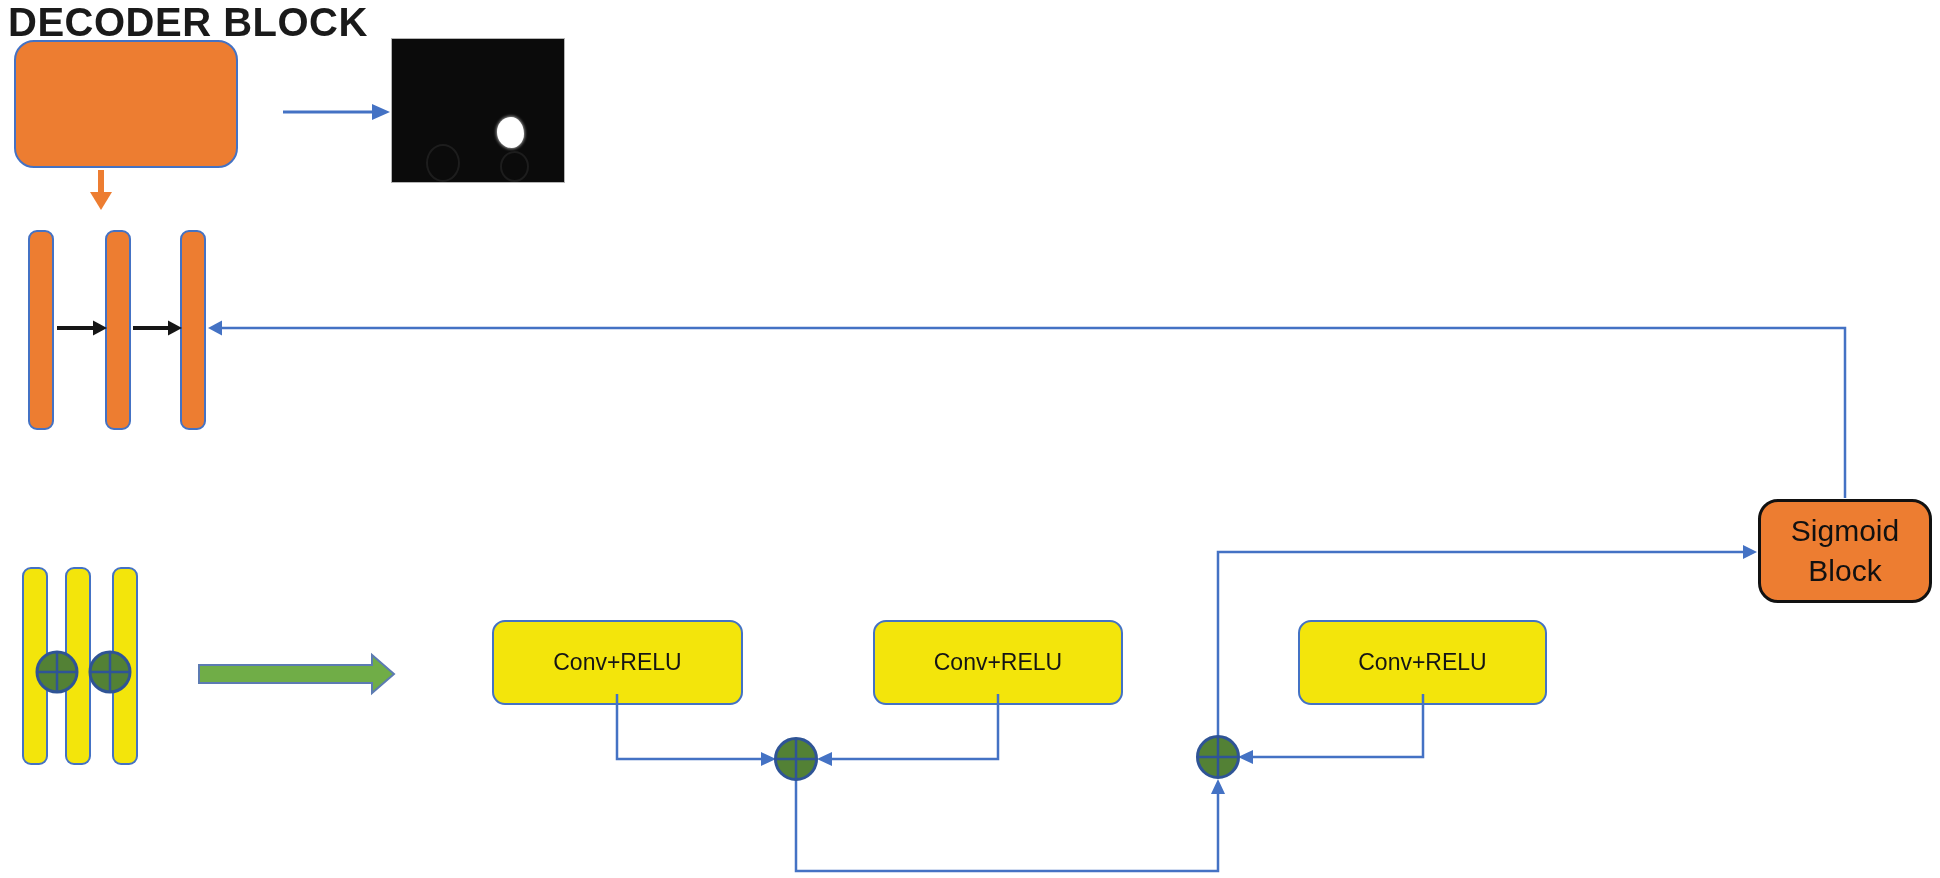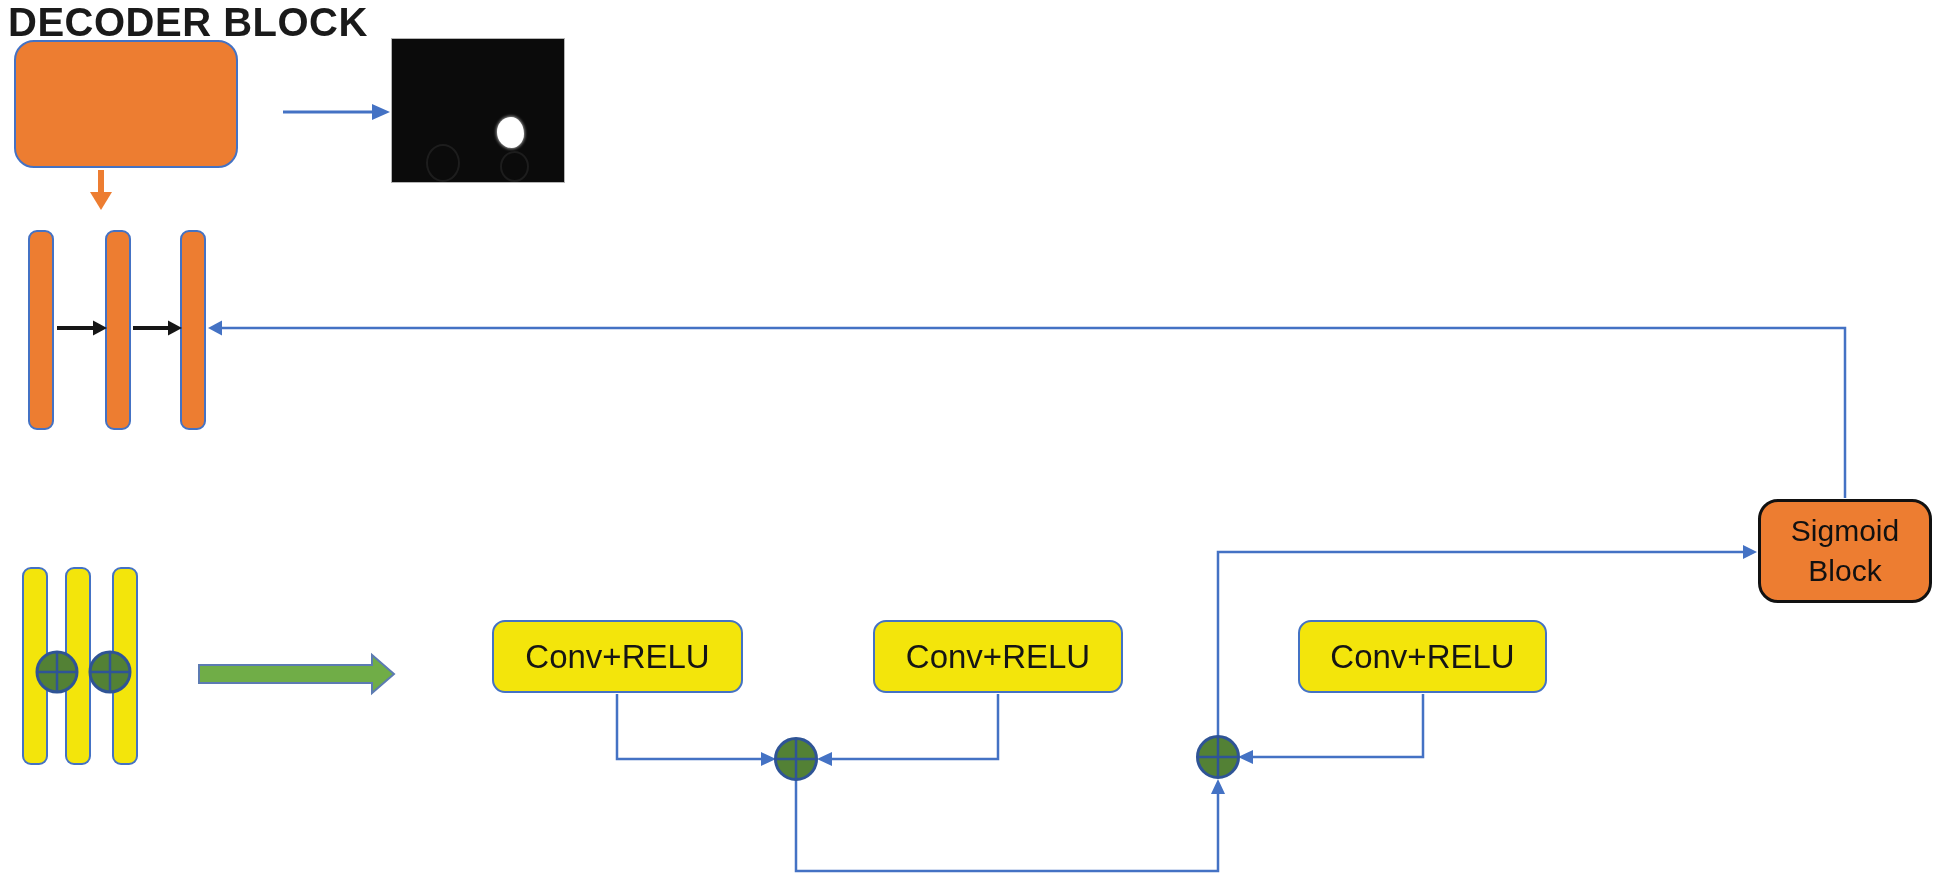--- a/index.html
+++ b/index.html
@@ -37,25 +37,25 @@
   .faint-1{left:34px;top:105px;width:30px;height:34px;}
   .faint-2{left:108px;top:112px;width:25px;height:27px;}
   .bar{
     position:absolute;width:26px;height:200px;
     border-radius:9px;box-sizing:border-box;
     border:2.5px solid var(--blue-outline);
   }
   .bar-orange{background:var(--orange);top:230px;}
   .bar-yellow{background:var(--yellow);top:567px;height:198px;}
   .conv-box{
-    position:absolute;top:620px;height:73px;
+    position:absolute;top:620px;height:85px;
     background:var(--yellow);border:2.5px solid var(--blue-outline);
     border-radius:13px;box-sizing:border-box;
     display:flex;align-items:center;justify-content:center;
-    font-size:33px;color:#151515;
+    font-size:23px;color:#151515;
   }
   .sigmoid-box{
     position:absolute;left:1758px;top:499px;width:174px;height:104px;
     background:var(--orange);border:3px solid #111111;
     border-radius:20px;box-sizing:border-box;
     display:flex;flex-direction:column;align-items:center;justify-content:center;
     font-size:30px;line-height:1.32;color:#111111;
   }
   svg.overlay{position:absolute;left:0;top:0;z-index:5;}
   .connector{fill:none;stroke:var(--connector-blue);stroke-width:2.5px;}

